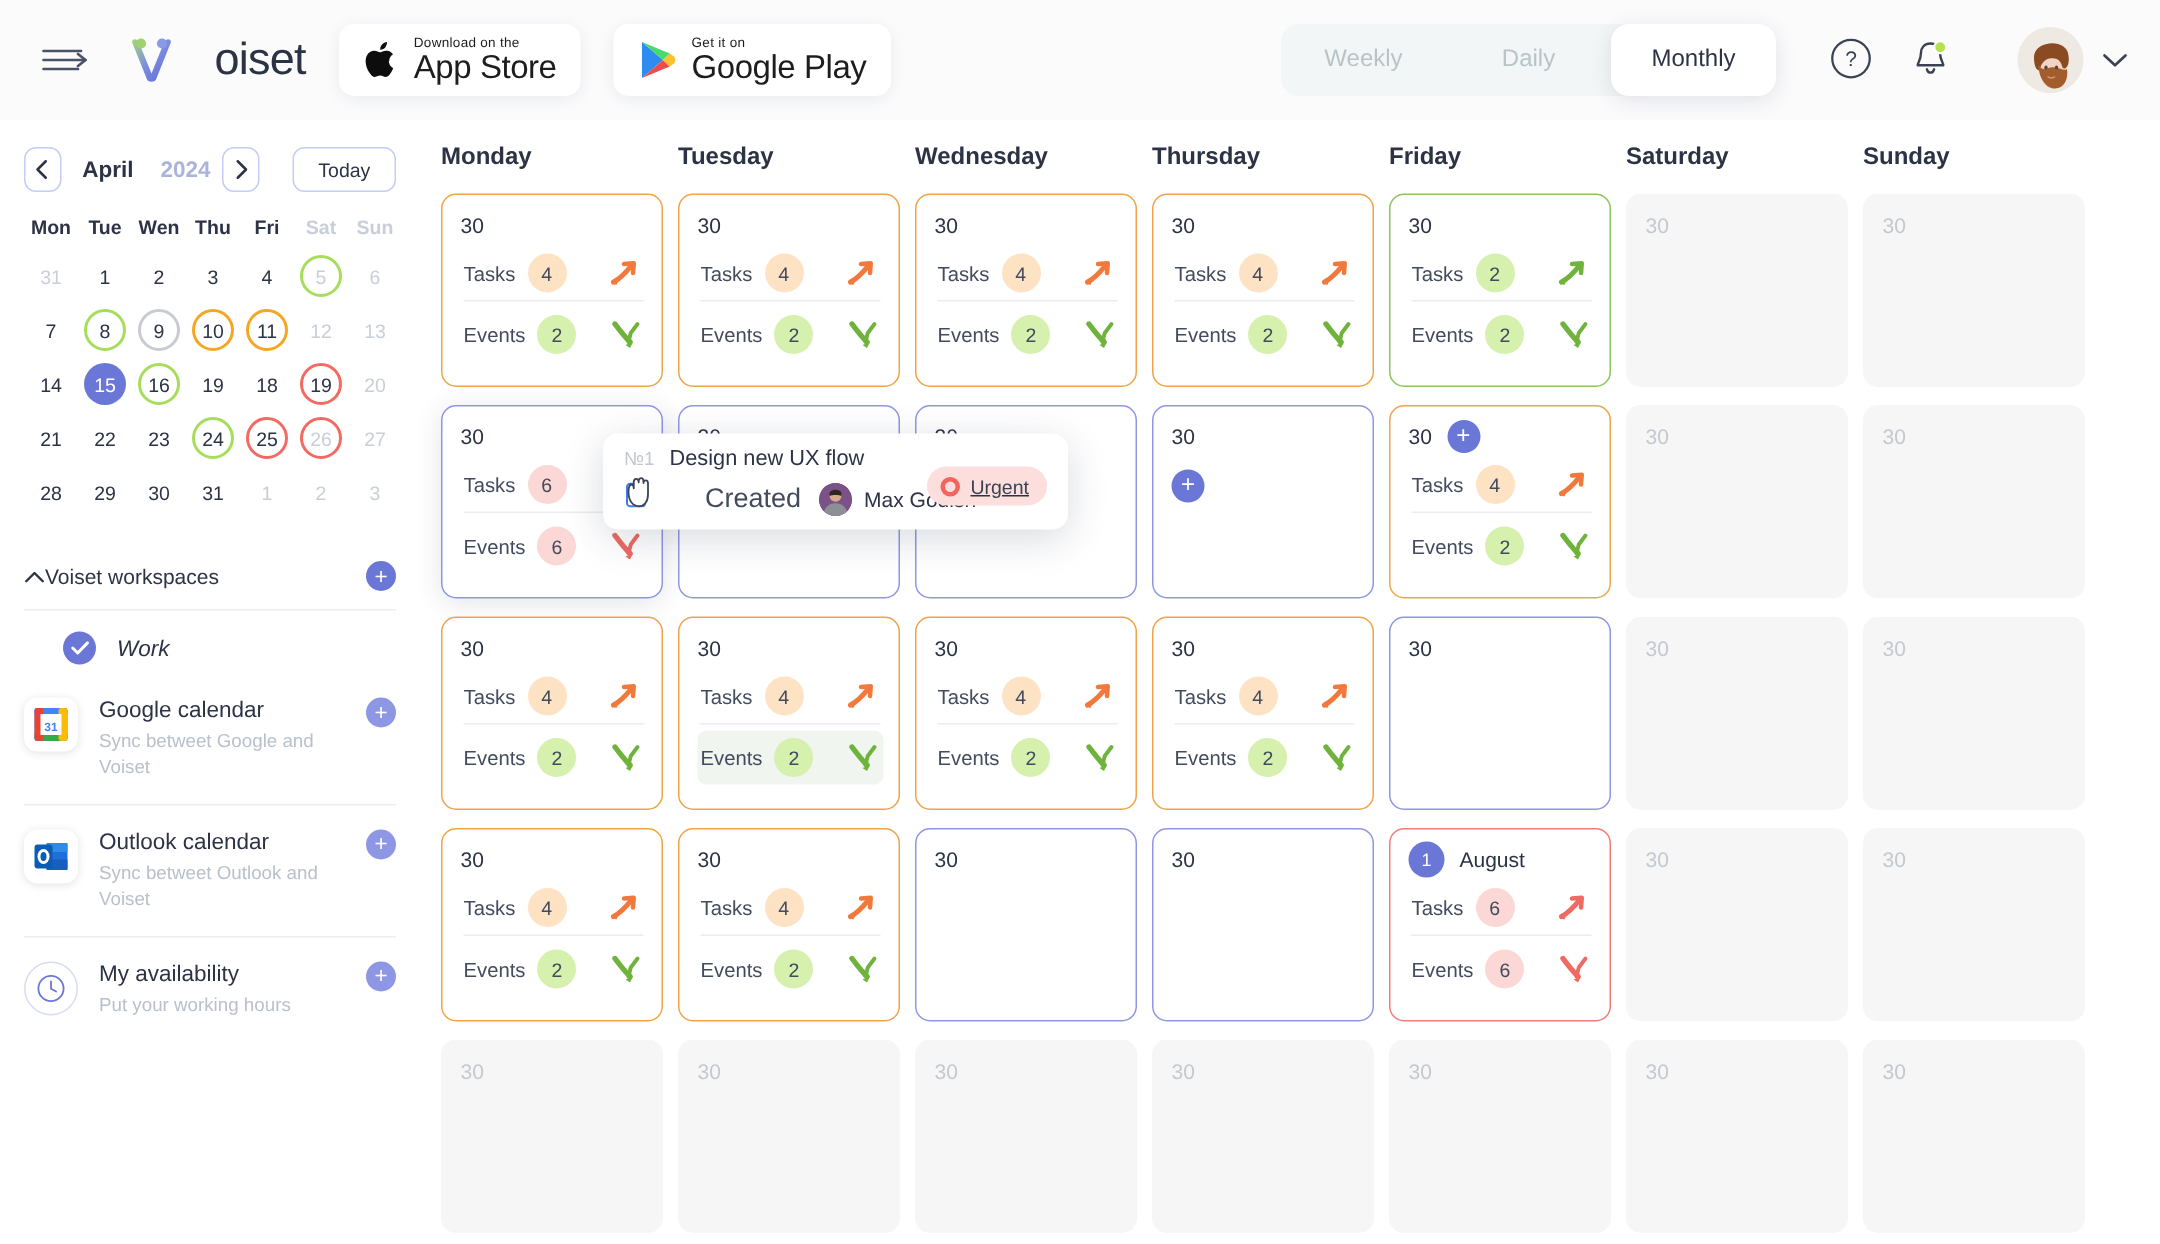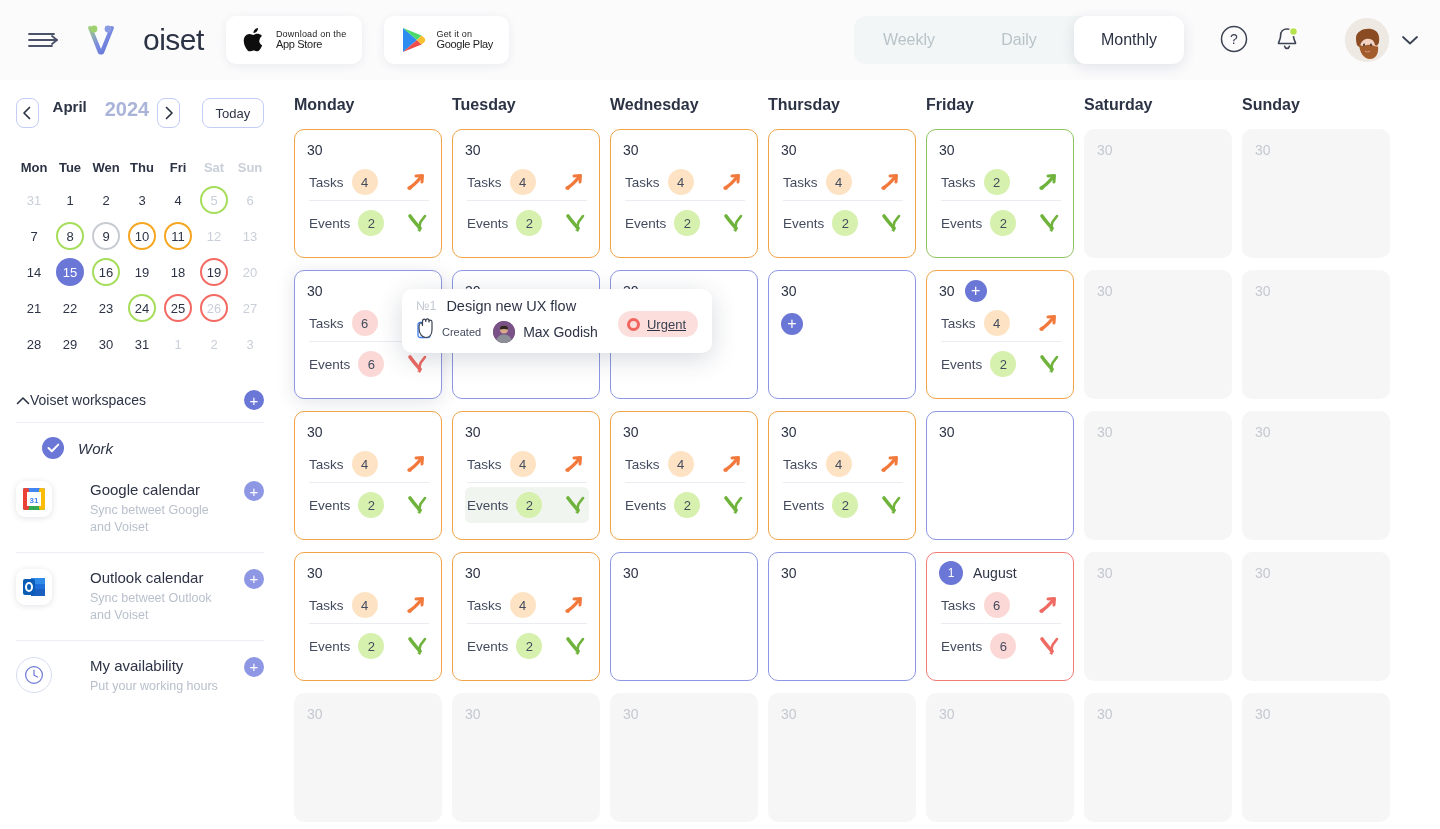--- a/index.html
+++ b/index.html
@@ -34,21 +34,21 @@
 
   .store-btn {
     height: 48px; background: #ffffff;
     border-radius: 10px;
     box-shadow: 0 2px 10px rgba(40,50,80,0.08);
     display: flex; align-items: center; gap: 10px;
     padding: 0 16px; margin-left: 22px; cursor: pointer;
   }
   .store-btn .store-lines { display: flex; flex-direction: column; line-height: 1.05; }
   .store-sub { font-size: 9px; color: #1d1d1f; letter-spacing: .2px; }
-  .store-main { font-size: 11px; color: #1d1d1f; letter-spacing: -0.3px; }
+  .store-main { font-size: 22px; color: #1d1d1f; letter-spacing: -0.3px; }
 
   .seg-wrap {
     position: absolute; left: 854px; top: 16px;
     width: 328px; height: 48px;
     background: #f2f6f6; border-radius: 12px;
     display: flex; align-items: center;
   }
   .seg-item {
     flex: 1; text-align: center; font-size: 16px; color: #b9c4c8;
     line-height: 48px; cursor: pointer; z-index: 2;
@@ -77,36 +77,36 @@
     background: #ece6e2; overflow: hidden; position: relative;
   }
 
   
   .sidebar {
     position: absolute; top: 80px; left: 0;
     width: 280px; height: 749px;
     background: #ffffff;
     padding: 18px 16px 0 16px;
   }
-  .mini-head { display: flex; gap: 8px; }
+  .mini-head { display: flex; align-items: center; gap: 8px; }
   .nav-sq {
     width: 30px; height: 30px; border: 1px solid #c3cdf5;
     border-radius: 8px; background: #fff; cursor: pointer;
     display: flex; align-items: center; justify-content: center;
   }
   .month-label { font-size: 15px; font-weight: 700; color: #2c3345; margin: 0 6px; }
-  .year-label { font-size: 20px; font-weight: 700; color: #aab3d8; margin-left: 4px; }
+  .year-label { font-size: 15px; font-weight: 700; color: #aab3d8; margin-left: 4px; }
   .today-btn {
     margin-left: 14px; width: 84px; height: 30px;
     border: 1px solid #c3cdf5; border-radius: 8px; background: #fff;
     font-size: 13px; color: #2c3345; cursor: pointer;
     font-family: "Liberation Sans", sans-serif;
   }
 
-  .mini-cal { margin-top: 24px; width: 252px; }
+  .mini-cal { margin-top: 8px; width: 252px; }
   .mini-row { display: flex; }
   .mini-cell {
     width: 36px; height: 36px;
     display: flex; align-items: center; justify-content: center;
     font-size: 13px; color: #2c3345; position: relative;
   }
   .mini-cell.dow { font-weight: 700; font-size: 13px; height: 30px; }
   .mini-cell.muted { color: #c9cfd9; }
   .mini-cell .pill {
     width: 28px; height: 28px; border-radius: 50%;
@@ -139,21 +139,21 @@
     display:flex; align-items:center; justify-content:center; margin-left: 26px;
   }
   .ws-label { font-size: 15px; color: #2c3345; font-style: italic; }
 
   .int-row { display: flex; align-items: flex-start; gap: 14px; padding: 12px 0; }
   .int-icon {
     width: 36px; height: 36px; border-radius: 9px; background: #fff;
     box-shadow: 0 1px 6px rgba(40,50,80,0.14);
     display: flex; align-items: center; justify-content: center; flex: none;
   }
-  .int-texts { flex: 1; margin-left: 24px; }
+  .int-texts { flex: 1; }
   .int-name { font-size: 15px; color: #2c3345; line-height: 1.2; }
   .int-desc { font-size: 12.5px; color: #b9c0cc; line-height: 1.35; margin-top: 3px; max-width: 150px; }
   .clock-icon {
     width: 36px; height: 36px; border-radius: 50%;
     border: 1px solid #d7dcf0; display:flex;align-items:center;justify-content:center; flex:none;
   }
 
   
   .cal-area { position: absolute; top: 81px; left: 280px; width: 1160px; height: 749px; }
   .dow-header { display: flex; padding-left: 14px; height: 48px; align-items: center; }
@@ -212,21 +212,21 @@
   .drag-card {
     position: absolute; left: 122px; top: 208px;
     width: 310px; height: 64px; background: #fff;
     border-radius: 10px; box-shadow: 0 6px 26px rgba(40,50,80,0.18);
     padding: 9px 14px; z-index: 40;
   }
   .dc-line1 { display: flex; align-items: center; gap: 10px; }
   .dc-no { font-size: 12.5px; color: #c2c7d1; }
   .dc-title { font-size: 14.5px; color: #2c3345; }
   .dc-line2 { display: flex; align-items: center; gap: 8px; margin-top: 7px; }
-  .dc-created { font-size: 11px; color: #434b5e; }
+  .dc-created { font-size: 18px; color: #434b5e; margin-left: 28px; }
   .dc-avatar {
     width: 22px; height: 22px; border-radius: 50%;
     background: #6f4e7c; overflow: hidden; position: relative; margin-left: 4px;
   }
   .dc-user { font-size: 14px; color: #2c3345; }
   .urgent-badge {
     position: absolute; right: 14px; top: 22px;
     height: 26px; background: #fcdedc; border-radius: 13px;
     display: flex; align-items: center; gap: 7px; padding: 0 12px 0 9px; text-decoration: underline;
   }

